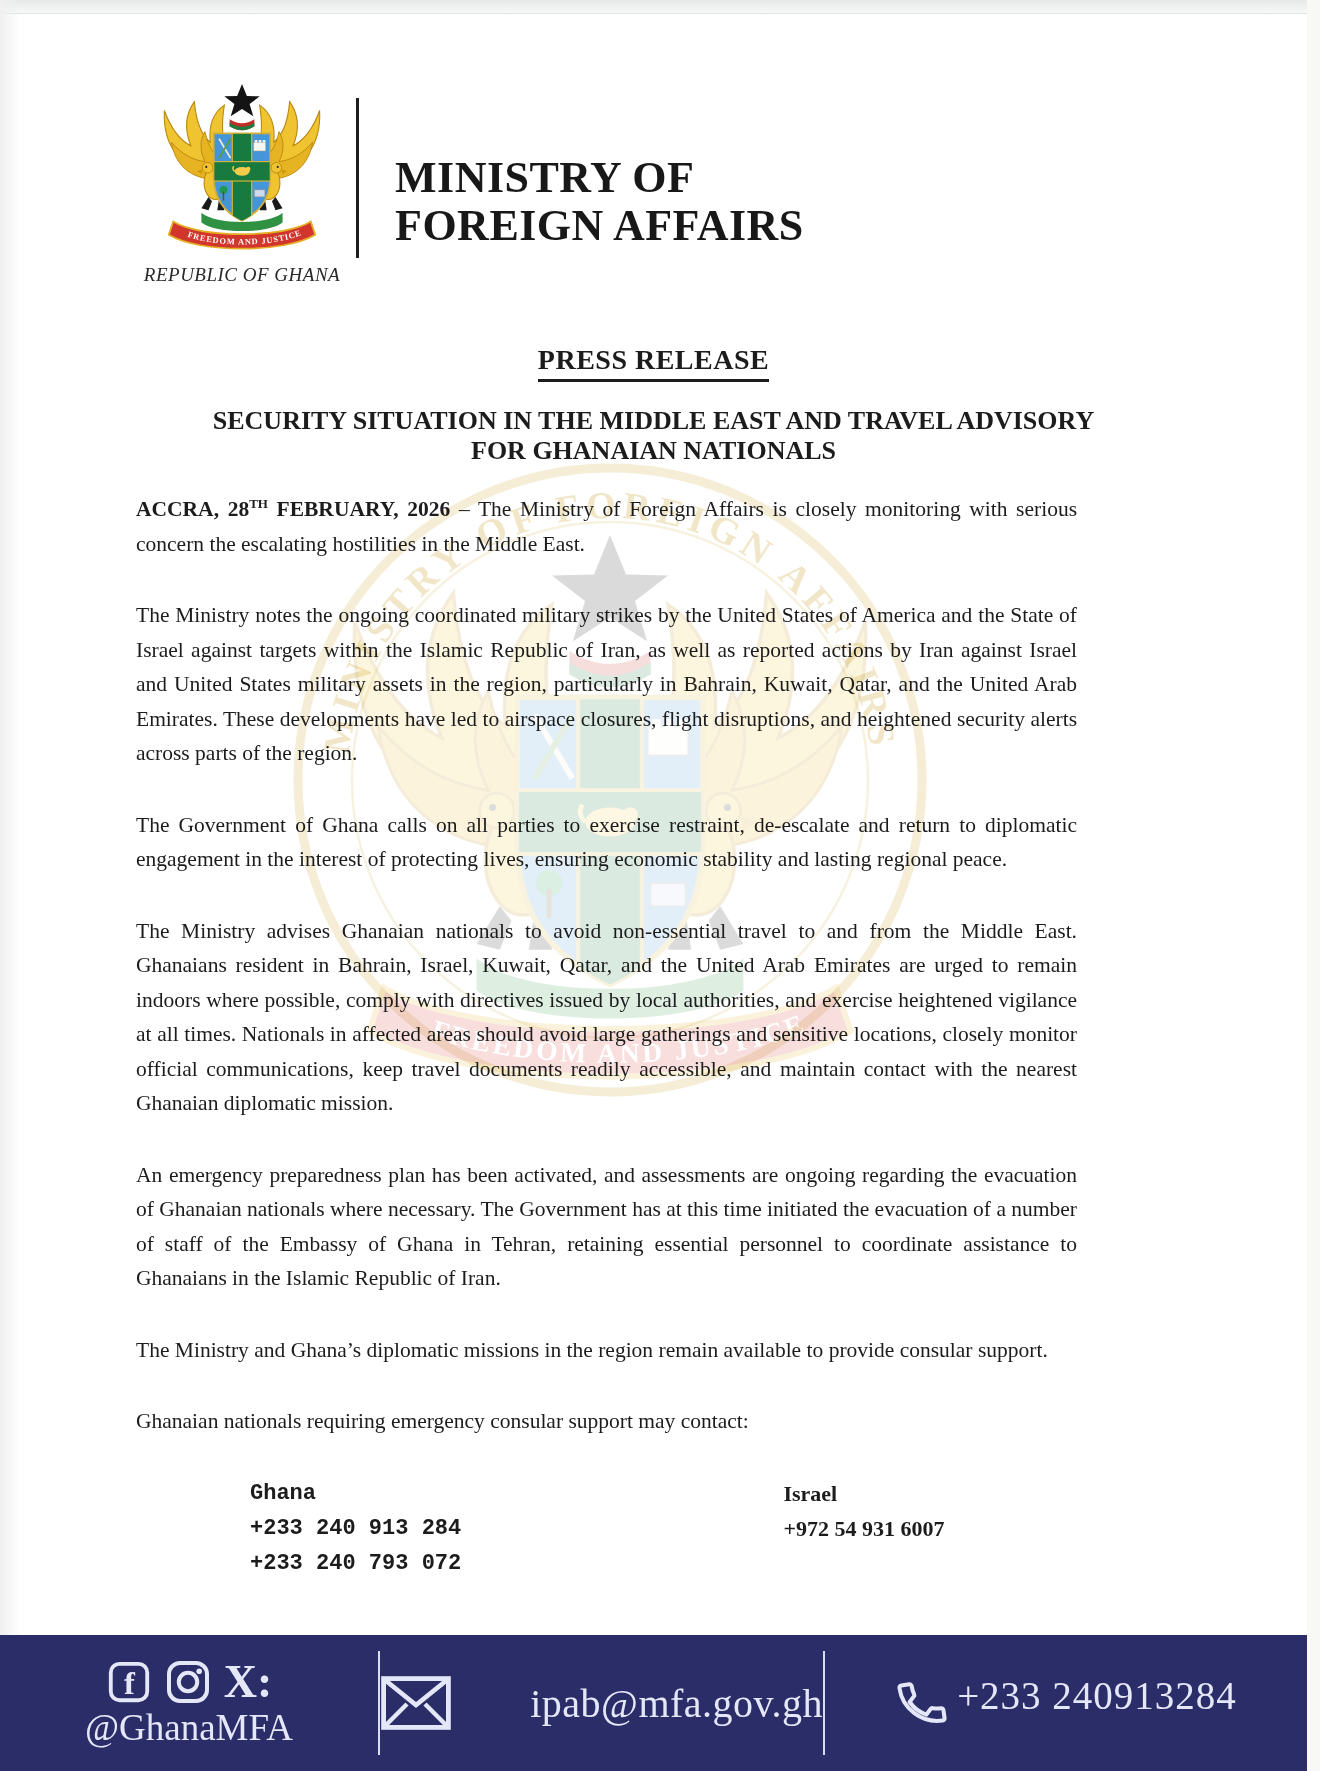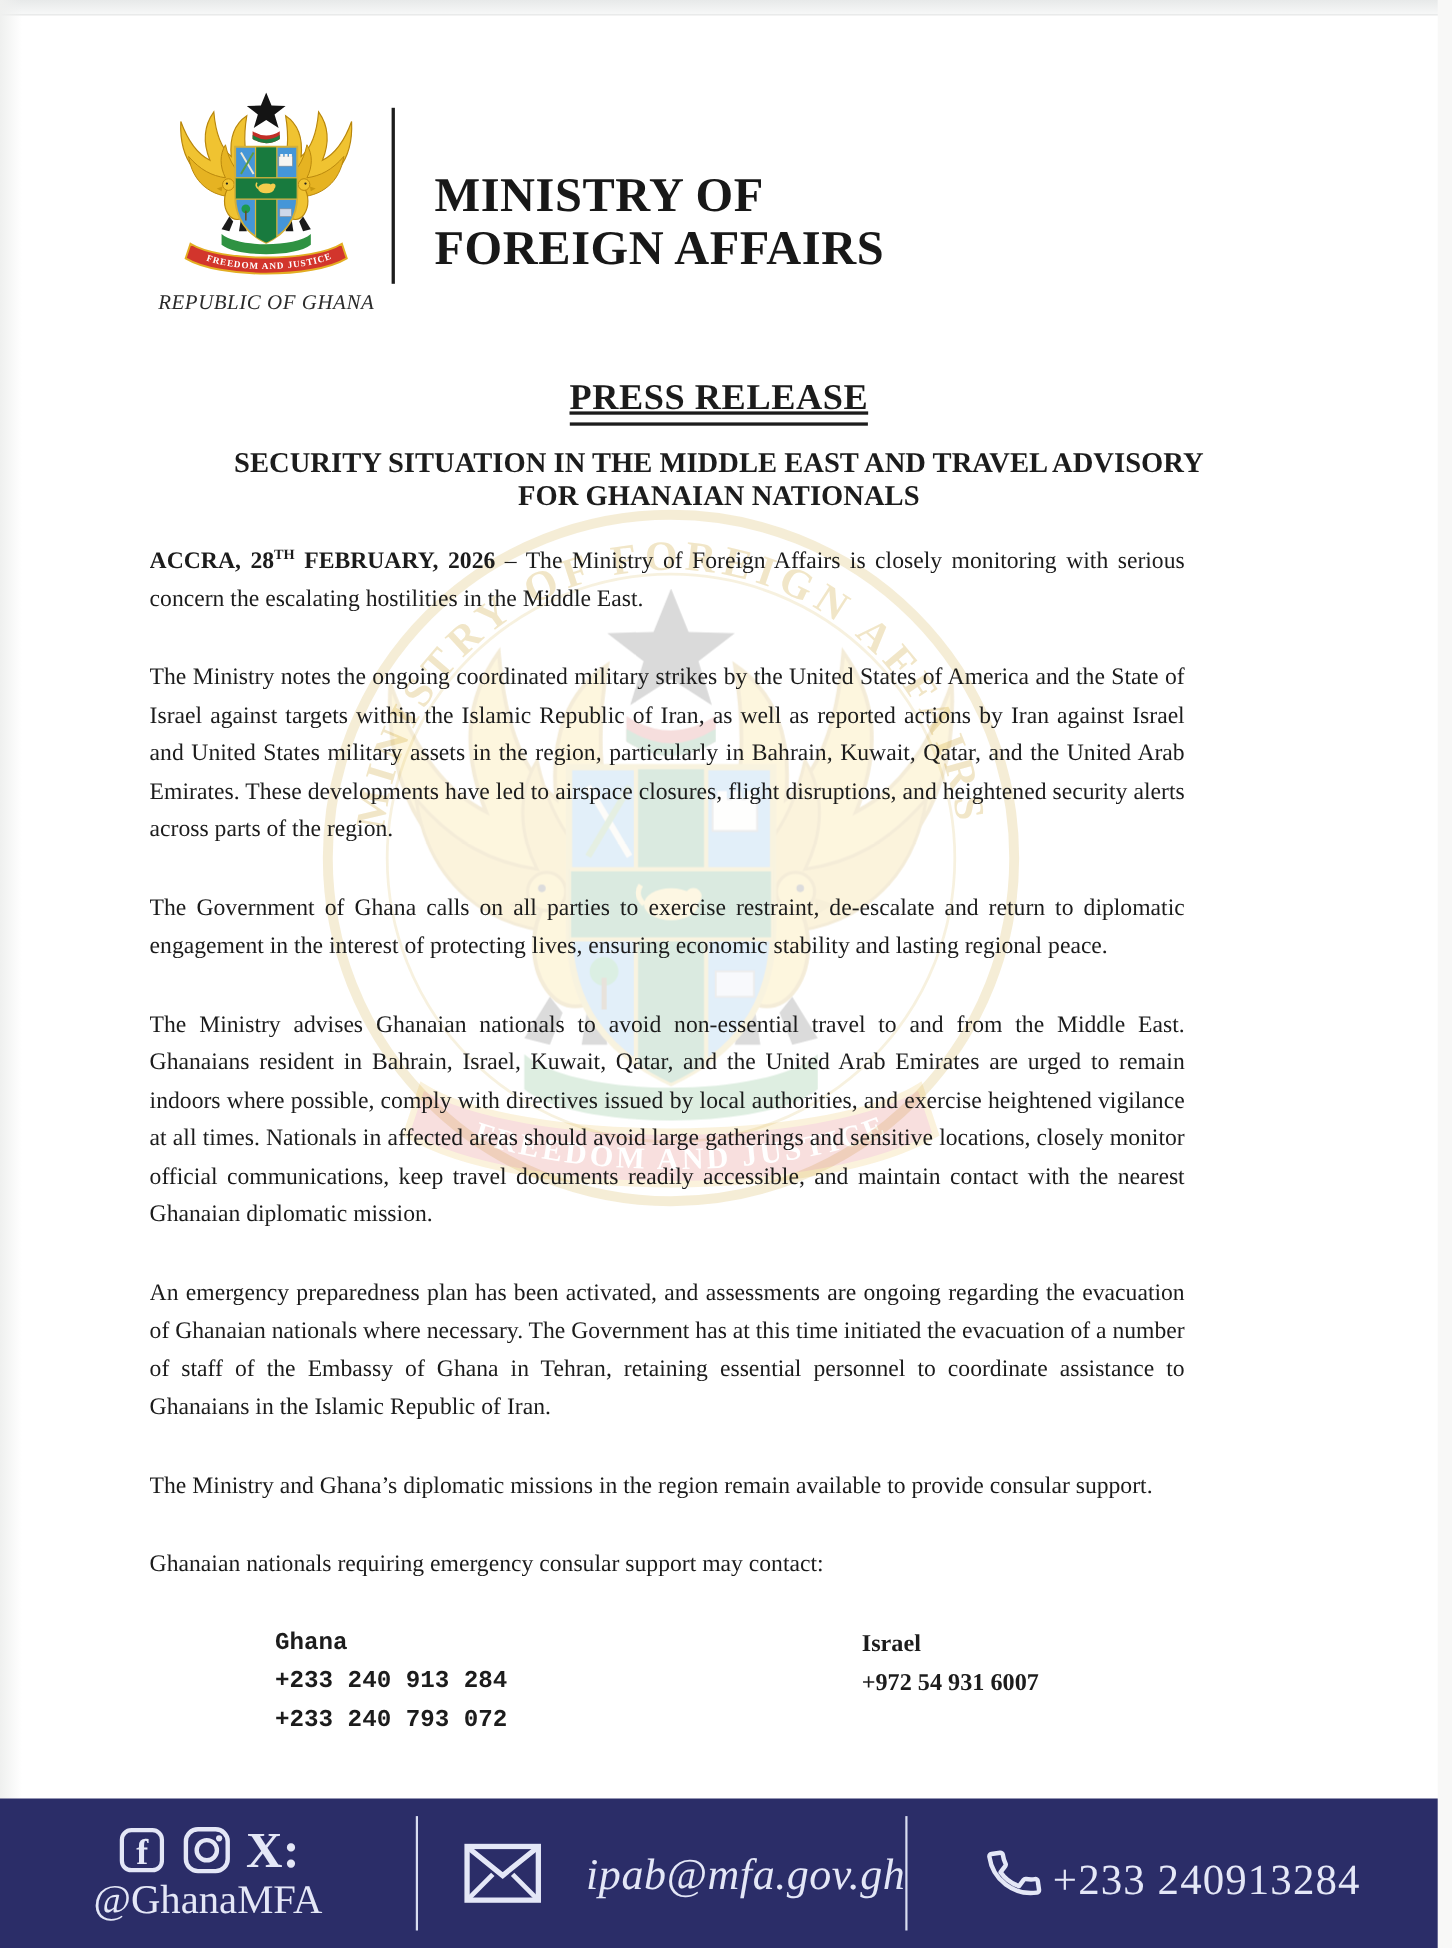--- a/index.html
+++ b/index.html
@@ -21,43 +21,43 @@
   
   .header{position:absolute;top:84px;left:140px;display:flex;align-items:flex-start;}
   .logo-block{width:204px;text-align:center;}
   .logo-caption{margin-top:4px;font-size:19px;letter-spacing:.5px;color:#2a2a2a;font-style:italic;}
   .divider{width:3px;background:#1d1d1d;height:160px;margin:14px 10px 0 12px;}
   .ministry-title{margin-left:26px;padding-top:70px;font-weight:bold;
     font-size:44px;line-height:48px;letter-spacing:.5px;color:#181818;}
 
   
   .pr-title-wrap{position:absolute;top:344px;left:0;width:1307px;text-align:center;}
-  .pr-title{display:inline-block;font-weight:bold;font-size:33px;letter-spacing:.5px;
-    border-bottom:3.5px solid #1d1d1d;padding-bottom:3px;text-decoration:underline;}
+  .pr-title{display:inline-block;font-weight:bold;font-size:28px;letter-spacing:.5px;
+    border-bottom:3.5px solid #1d1d1d;padding-bottom:3px;}
   .subtitle{position:absolute;top:406px;left:0;width:1307px;text-align:center;
     font-weight:bold;font-size:26px;line-height:30px;}
 
   
   .body-text{position:absolute;top:492px;left:136px;width:941px;
     font-size:21.5px;line-height:34.5px;text-align:justify;}
   .body-text p{margin:0 0 37px 0;}
   .body-text sup{font-size:13px;vertical-align:super;line-height:0;}
 
   
   .contacts{display:flex;margin-top:28px;font-weight:bold;font-size:22px;line-height:35px;}
   .contact-col1{margin-left:114px;width:545px;font-family:Liberation Mono, monospace;}
   .contact-col2{width:300px;}
 
   
   .footer{position:absolute;left:0;bottom:0;width:1307px;height:136px;background:#2b2d68;
     display:flex;align-items:center;color:#e4e7f7;}
   .f-sec1{flex:0 0 378px;display:flex;flex-direction:column;align-items:center;justify-content:center;}
   .f-sep{width:2px;height:104px;background:#d9ddf1;}
-  .f-sec2{flex:0 0 443px;display:flex;align-items:center;justify-content:flex-end;gap:40px;font-style:italic;}
-  .f-sec3{flex:1;display:flex;align-items:flex-end;justify-content:center;gap:8px;}
+  .f-sec2{flex:0 0 443px;display:flex;align-items:center;justify-content:space-between;gap:40px;}
+  .f-sec3{flex:1;display:flex;align-items:flex-start;justify-content:center;gap:8px;}
   .social-row{display:flex;align-items:center;gap:12px;}
   .x-label{font-weight:bold;font-size:46px;line-height:46px;}
   .social-handle{font-size:37px;line-height:40px;margin-top:2px;}
   .f-email{font-size:40px;letter-spacing:.5px;}
   .f-phones{font-size:39px;line-height:40px;letter-spacing:1px;text-align:left;}
   svg text{font-family:"Liberation Serif","DejaVu Serif",serif;}
 </style>
 </head>
 <body>
 

